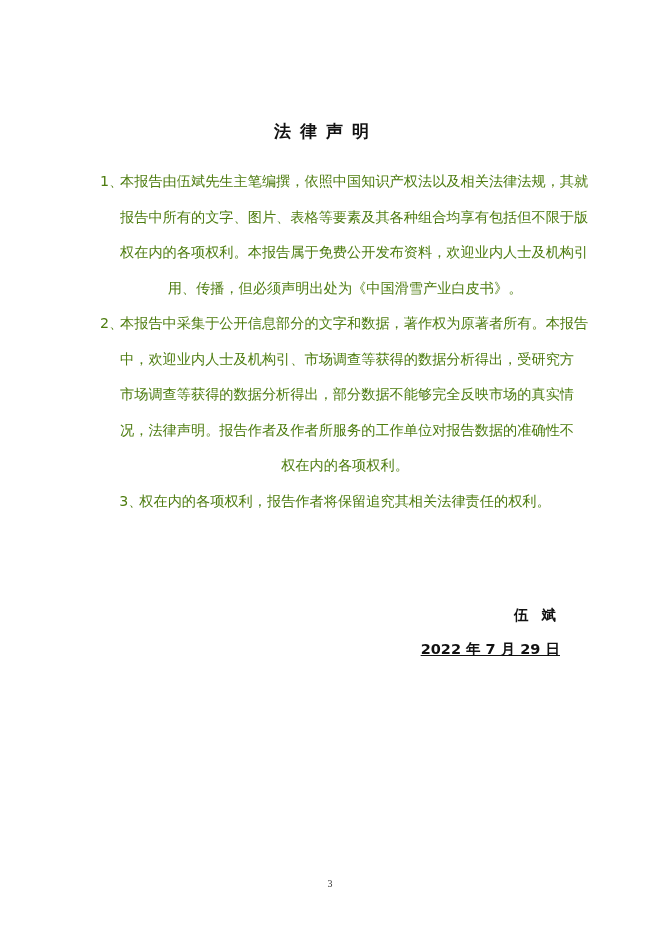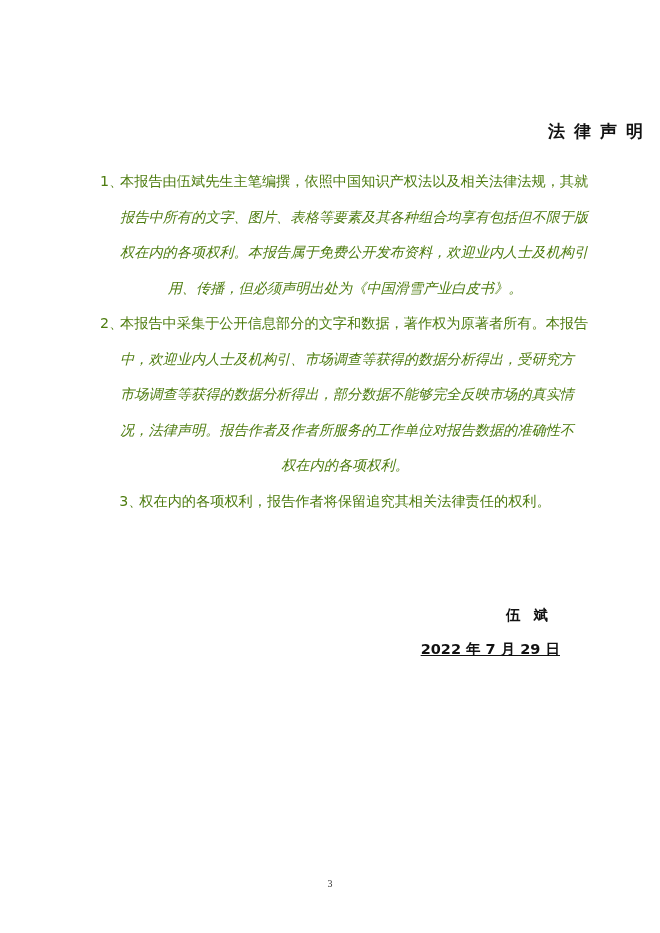--- a/index.html
+++ b/index.html
@@ -19,21 +19,21 @@
       position: absolute;
       left: 0; top: 0;
       width: 660px; height: 933px;
       background: #ffffff;
     }
     .title {
       position: absolute;
       top: 120px;
       left: 0;
       width: 652px;
-      text-align: right;
+      text-align: center;
       font-size: 17px;
       font-weight: bold;
       letter-spacing: 9px;
       color: #111;
     }
     .clauses {
       position: absolute;
       left: 100px;
       top: 164px;
       width: 470px;
@@ -45,25 +45,24 @@
       white-space: nowrap;
       color: #4d7c0f;
       text-align: center;
     }
     .clause-line .num {
       display: inline-block;
       width: 20px;
     }
     .clause-line.cont {
       padding-left: 20px;
-      font-style: italic;
     }
     .signature {
       position: absolute;
-      right: 108px;
+      right: 100px;
       top: 606px;
       font-size: 14.5px;
       font-weight: bold;
       letter-spacing: 4px;
       color: #111;
       text-align: right;
     }
     .date {
       position: absolute;
       right: 100px;

